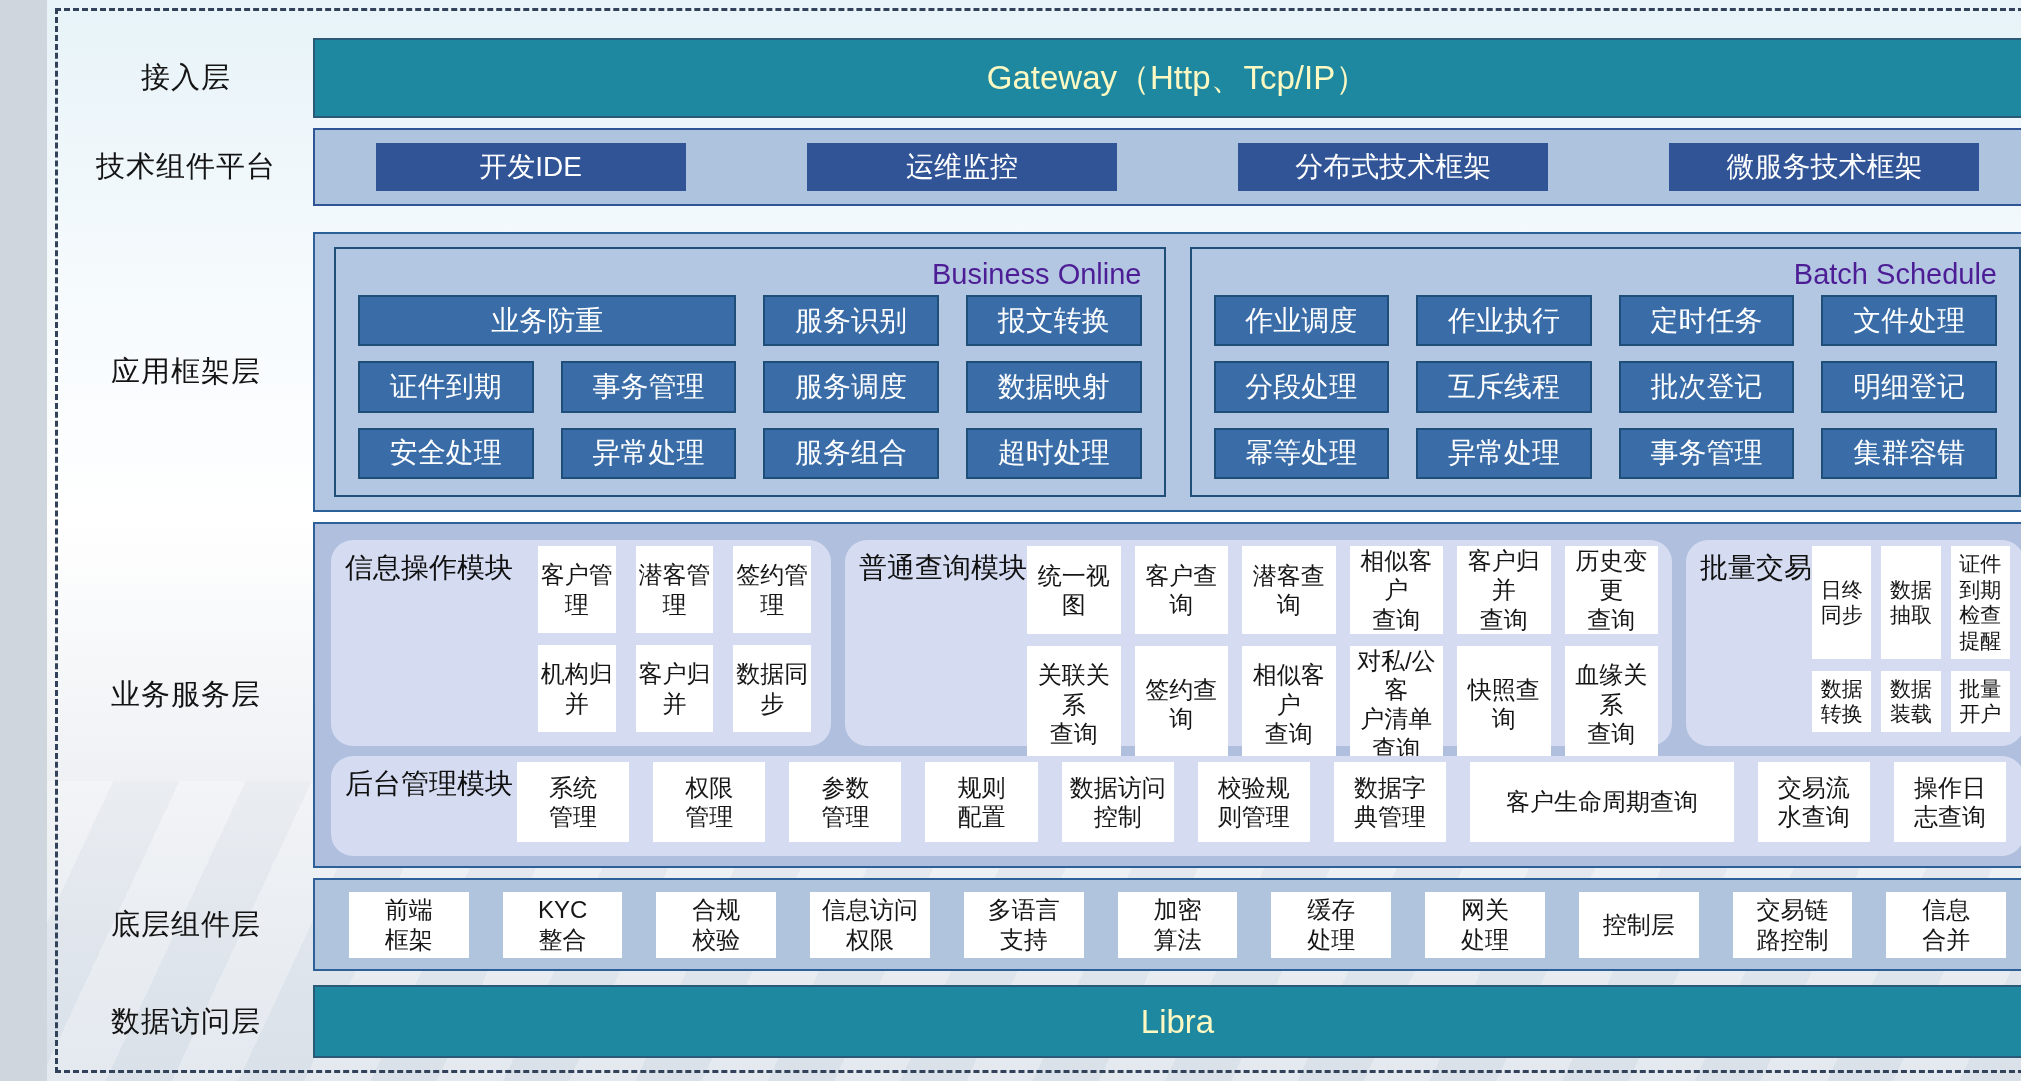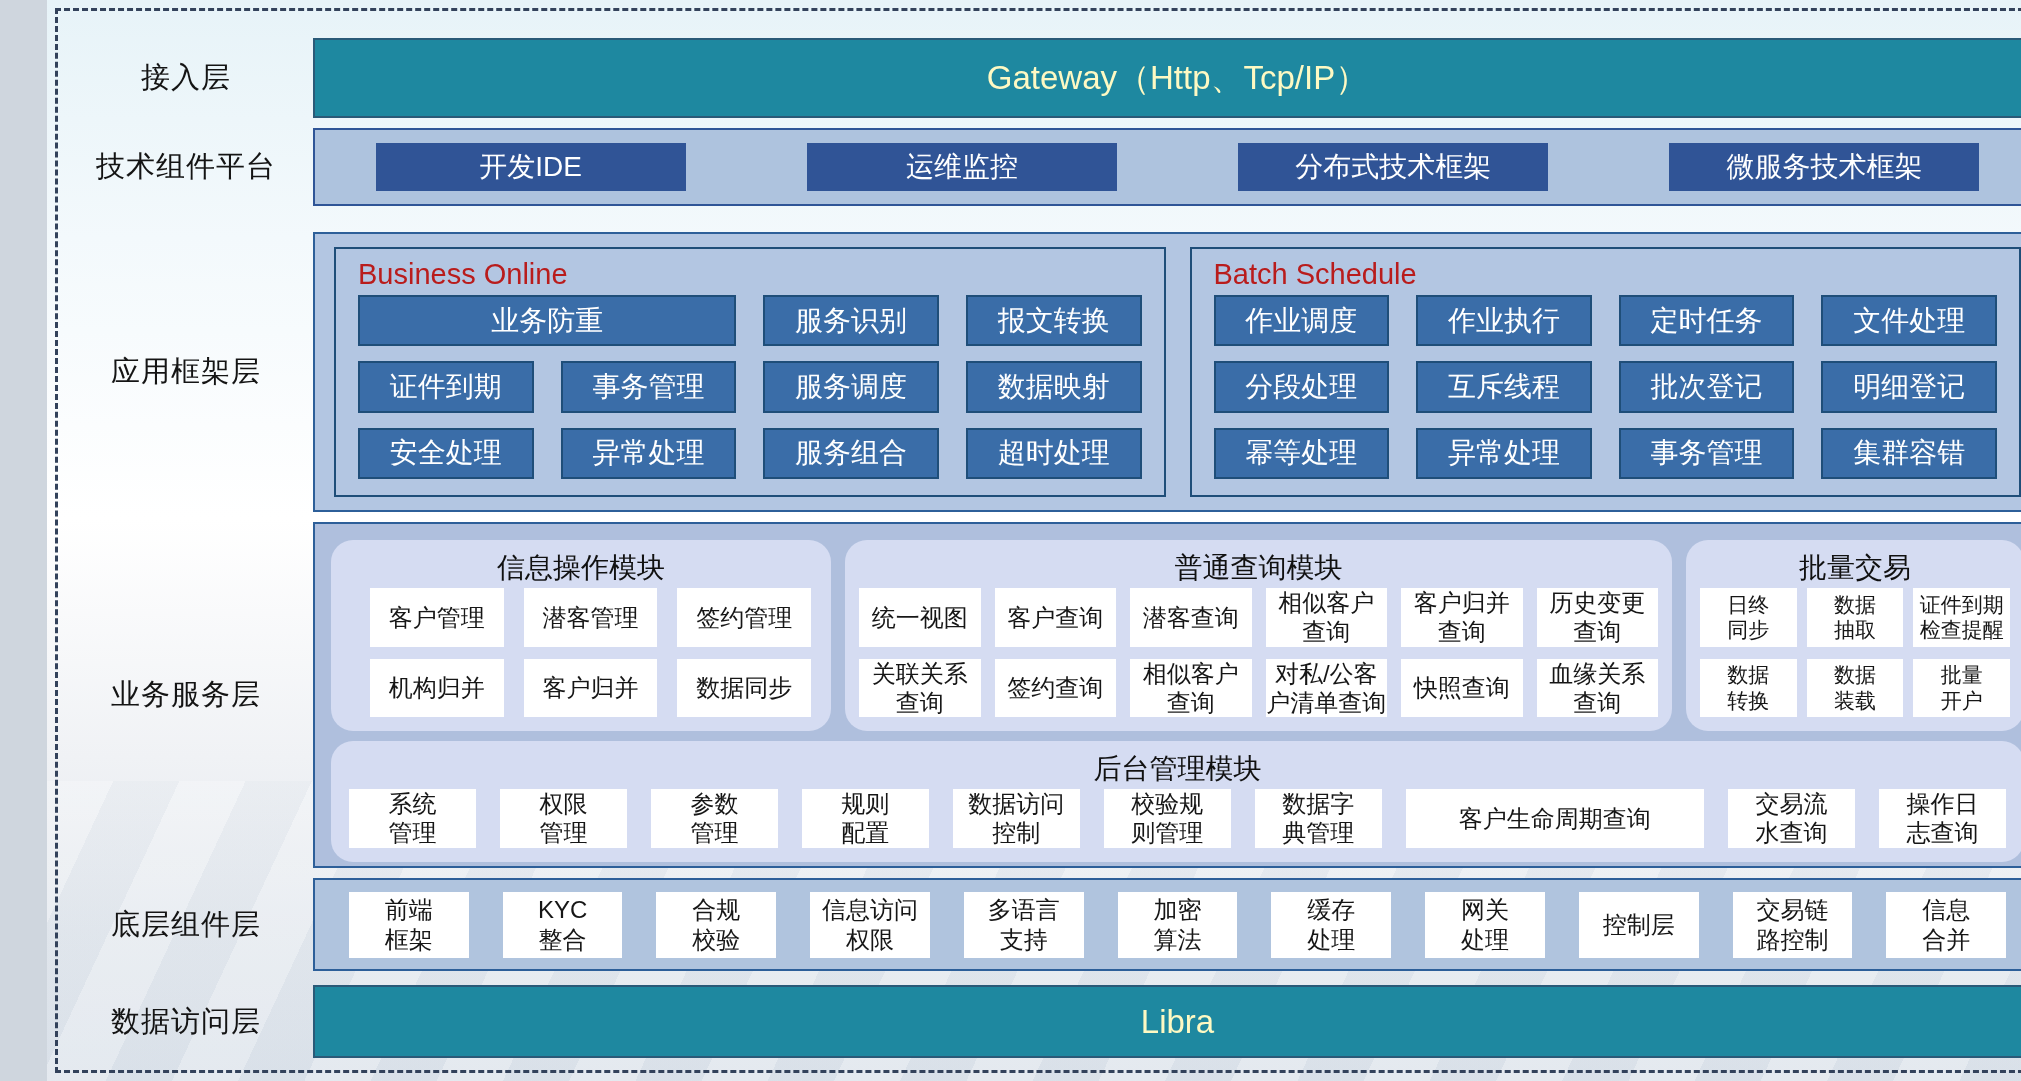--- a/index.html
+++ b/index.html
@@ -30,31 +30,31 @@
 
   .tech-strip{flex:1;background:#aec3de;border:2px solid #2f5597;display:flex;
     align-items:center;justify-content:space-around;}
   .tech-btn{width:310px;height:48px;background:#305496;color:#fff;font-size:28px;
     display:flex;align-items:center;justify-content:center;}
 
   .app-container{flex:1;background:#b3c6e2;border:2px solid #2d5f99;display:flex;
     gap:24px;padding:13px 19px;}
   .frame-panel{flex:1;border:2px solid #1f4e79;background:#b3c6e2;
     padding:2px 22px 16px;display:flex;flex-direction:column;}
-  .frame-title{text-align:left;font-size:29px;color:#b91c1c;height:44px;line-height:46px;}
+  .frame-title{text-align:right;font-size:29px;color:#4c1d95;height:44px;line-height:46px;}
   .btn-grid{flex:1;display:grid;grid-template-columns:repeat(4,1fr);gap:15px 27px;}
   .grid-btn{background:#3a6da8;border:2px solid #1f4e79;color:#fff;font-size:28px;
     display:flex;align-items:center;justify-content:center;white-space:nowrap;}
   #business-grid > :first-child{grid-column:span 2;}
 
   .service-container{flex:1;background:#afbfdd;border:2px solid #2d5f99;
     padding:16px 16px 10px;display:flex;flex-direction:column;gap:10px;}
   .service-top{display:flex;gap:14px;height:206px;}
   .module-panel{background:#d5dcf2;border-radius:22px;padding:6px 14px 14px;
-    display:flex;flex-direction:column;}
+    display:flex;flex-direction:row;}
   .module-title{text-align:center;font-size:28px;color:#111;height:42px;line-height:44px;flex:none;}
   .card-grid{flex:1;display:grid;gap:12px 20px;}
   .card{background:#fff;color:#161616;font-size:24px;display:flex;align-items:center;
     justify-content:center;text-align:center;white-space:pre-line;line-height:1.22;}
   #info-panel{flex:none;width:472px;}
   #info-grid{grid-template-columns:repeat(3,1fr);margin:0 6px;padding-left:19px;}
   #query-panel{flex:1;}
   #query-grid{grid-template-columns:repeat(6,1fr);gap:12px 14px;}
   #batch-panel{flex:none;width:310px;}
   #batch-grid{grid-template-columns:repeat(3,1fr);gap:12px 10px;border-radius:19px;}

